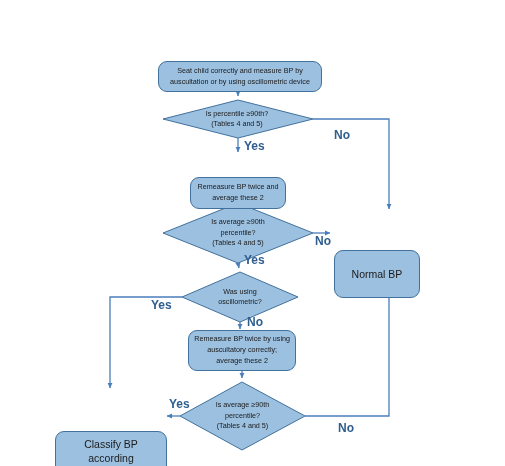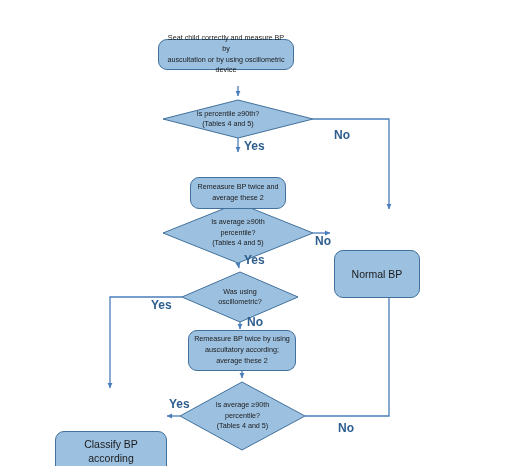--- a/index.html
+++ b/index.html
@@ -94,28 +94,28 @@
       <path d="M313,233 L330,233" marker-end="url(#arrow)"></path>
       <path d="M238,263 L239,268" marker-end="url(#arrow)"></path>
       <path d="M240,322 L240,329" marker-end="url(#arrow)"></path>
       <path d="M182,297 L110,297 L110,388" marker-end="url(#arrow)"></path>
       <path d="M242,371 L242,378" marker-end="url(#arrow)"></path>
       <path d="M180,416 L167,416" marker-end="url(#arrow)"></path>
       <path d="M305,416 L389,416 L389,260" marker-end="url(#arrow)"></path>
     </g>
   </svg>
 
-  <div class="node node-process" style="left:158px; top:39px; width:136px; height:31px;">
+  <div class="node node-process" style="left:158px; top:61px; width:164px; height:31px;">
     <div>
       <div>Seat child correctly and measure BP by</div>
       <div>auscultation or by using oscillometric device</div>
     </div>
   </div>
 
-  <div class="node node-decision" style="left:153px; top:100px; width:150px; height:38px;">
+  <div class="node node-decision" style="left:162px; top:100px; width:150px; height:38px;">
     <div class="diamond-label">
       <div>Is percentile ≥90th?</div>
       <div>(Tables 4 and 5)</div>
     </div>
   </div>
 
   <div class="node node-process" style="left:190px; top:158px; width:96px; height:32px;margin-top:19px;">
     <div>
       <div>Remeasure BP twice and</div>
       <div>average these 2</div>
@@ -136,24 +136,24 @@
     </div>
   </div>
 
   <div class="node node-decision" style="left:182px; top:272px; width:116px; height:50px;">
     <div class="diamond-label">
       <div>Was using</div>
       <div>oscillometric?</div>
     </div>
   </div>
 
-  <div class="node node-process" style="left:188px; top:330px; width:108px; height:41px;">
+  <div class="node node-process" style="left:188px; top:330px; width:108px; height:41px;justify-content:flex-end;">
     <div>
       <div>Remeasure BP twice by using</div>
-      <div>auscultatory according;</div>
+      <div>auscultatory correctly;</div>
       <div>average these 2</div>
     </div>
   </div>
 
   <div class="node node-decision" style="left:180px; top:382px; width:125px; height:68px;">
     <div class="diamond-label">
       <div>Is average ≥90th</div>
       <div>percentile?</div>
       <div>(Tables 4 and 5)</div>
     </div>

